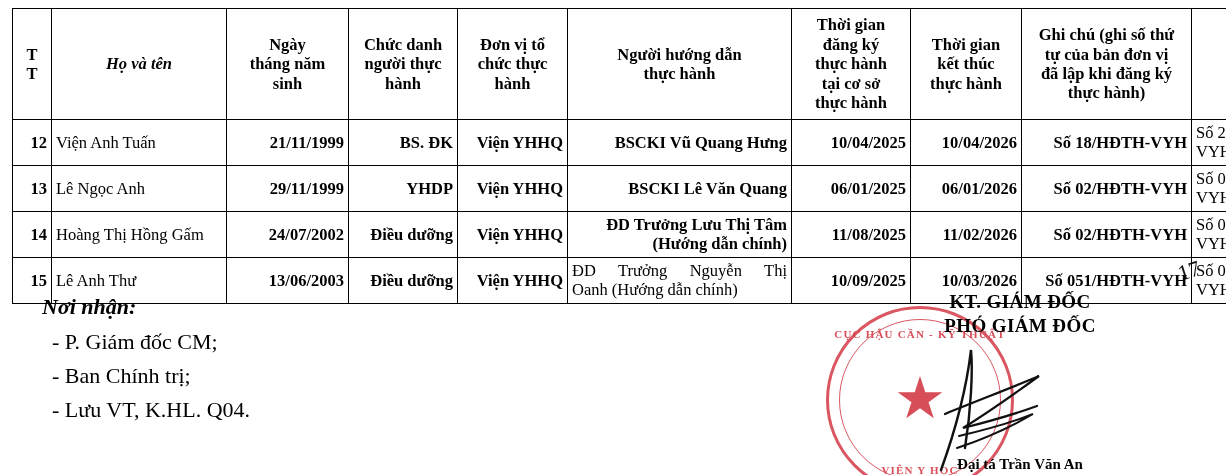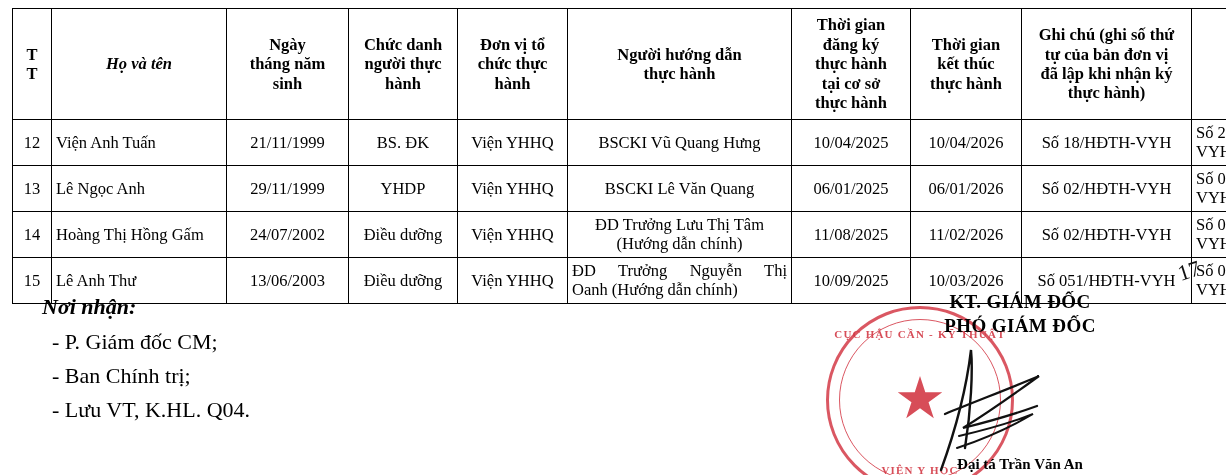--- a/index.html
+++ b/index.html
@@ -43,21 +43,21 @@
   .col-dob     { width: 113px; }
   .col-title   { width: 100px; font-family: Liberation Serif, serif; }
   .col-unit    { width: 101px; }
   .col-guide   { width: 215px; }
   .col-start   { width: 110px; }
   .col-end     { width: 102px; }
   .col-note    { width: 161px; }
   .col-cv      { width: 104px; }
 
   .doc-table tbody td { height: 26px; }
-  .c-center { text-align: center; }
+  .c-center { text-align: right; font-weight: bold; }
   .c-left   { text-align: left; padding-left: 8px; }
   .c-just   { text-align: justify; text-align-last: justify; }
   .nowrap-just { text-align: justify; }
 
   .hdr-stack { display: block; }
 
   
   .footer {
     position: absolute;
     left: 0;
@@ -206,21 +206,21 @@
         <span class="hdr-stack">thực hành</span>
       </th>
       <th class="col-end">
         <span class="hdr-stack">Thời gian</span>
         <span class="hdr-stack">kết thúc</span>
         <span class="hdr-stack">thực hành</span>
       </th>
       <th class="col-note">
         <span class="hdr-stack">Ghi chú (ghi số thứ</span>
         <span class="hdr-stack">tự của bản đơn vị</span>
-        <span class="hdr-stack">đã lập khi nhận ký</span>
+        <span class="hdr-stack">đã lập khi đăng ký</span>
         <span class="hdr-stack">thực hành)</span>
       </th>
       <th class="col-cv">
         <span class="hdr-stack">Số CV</span>
       </th>
     </tr>
   </thead>
   <tbody>
 
     <tr>

